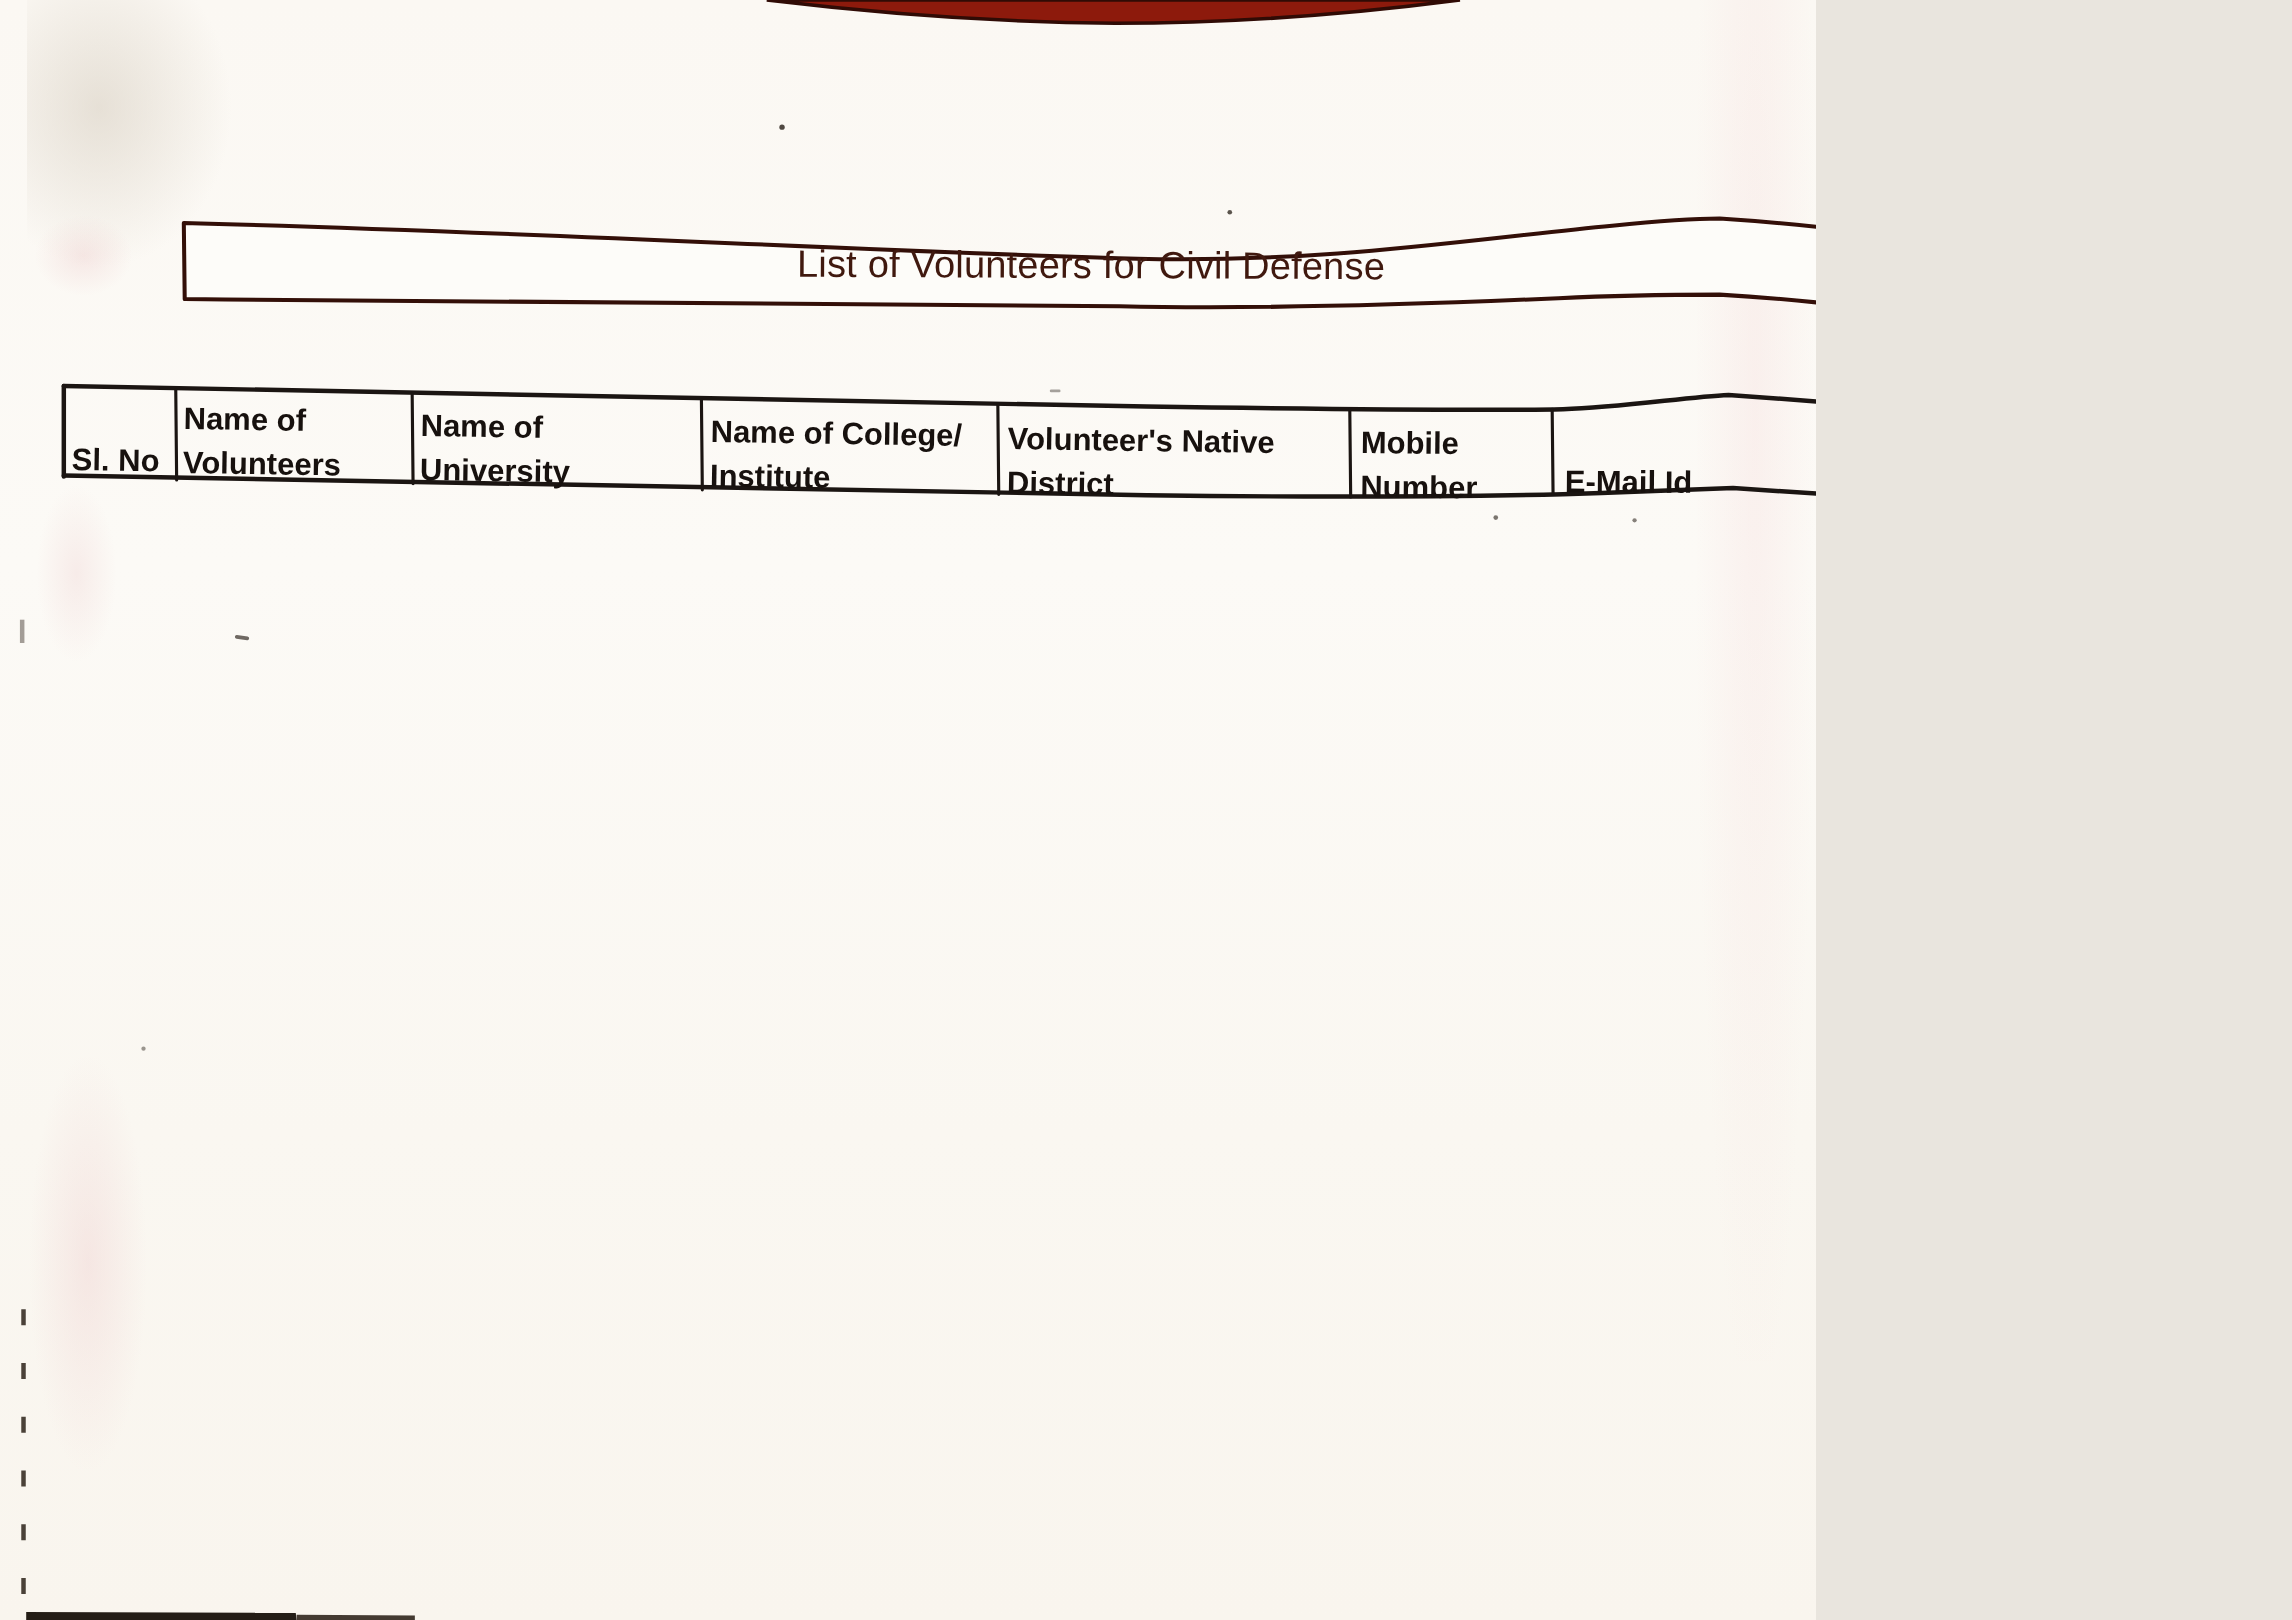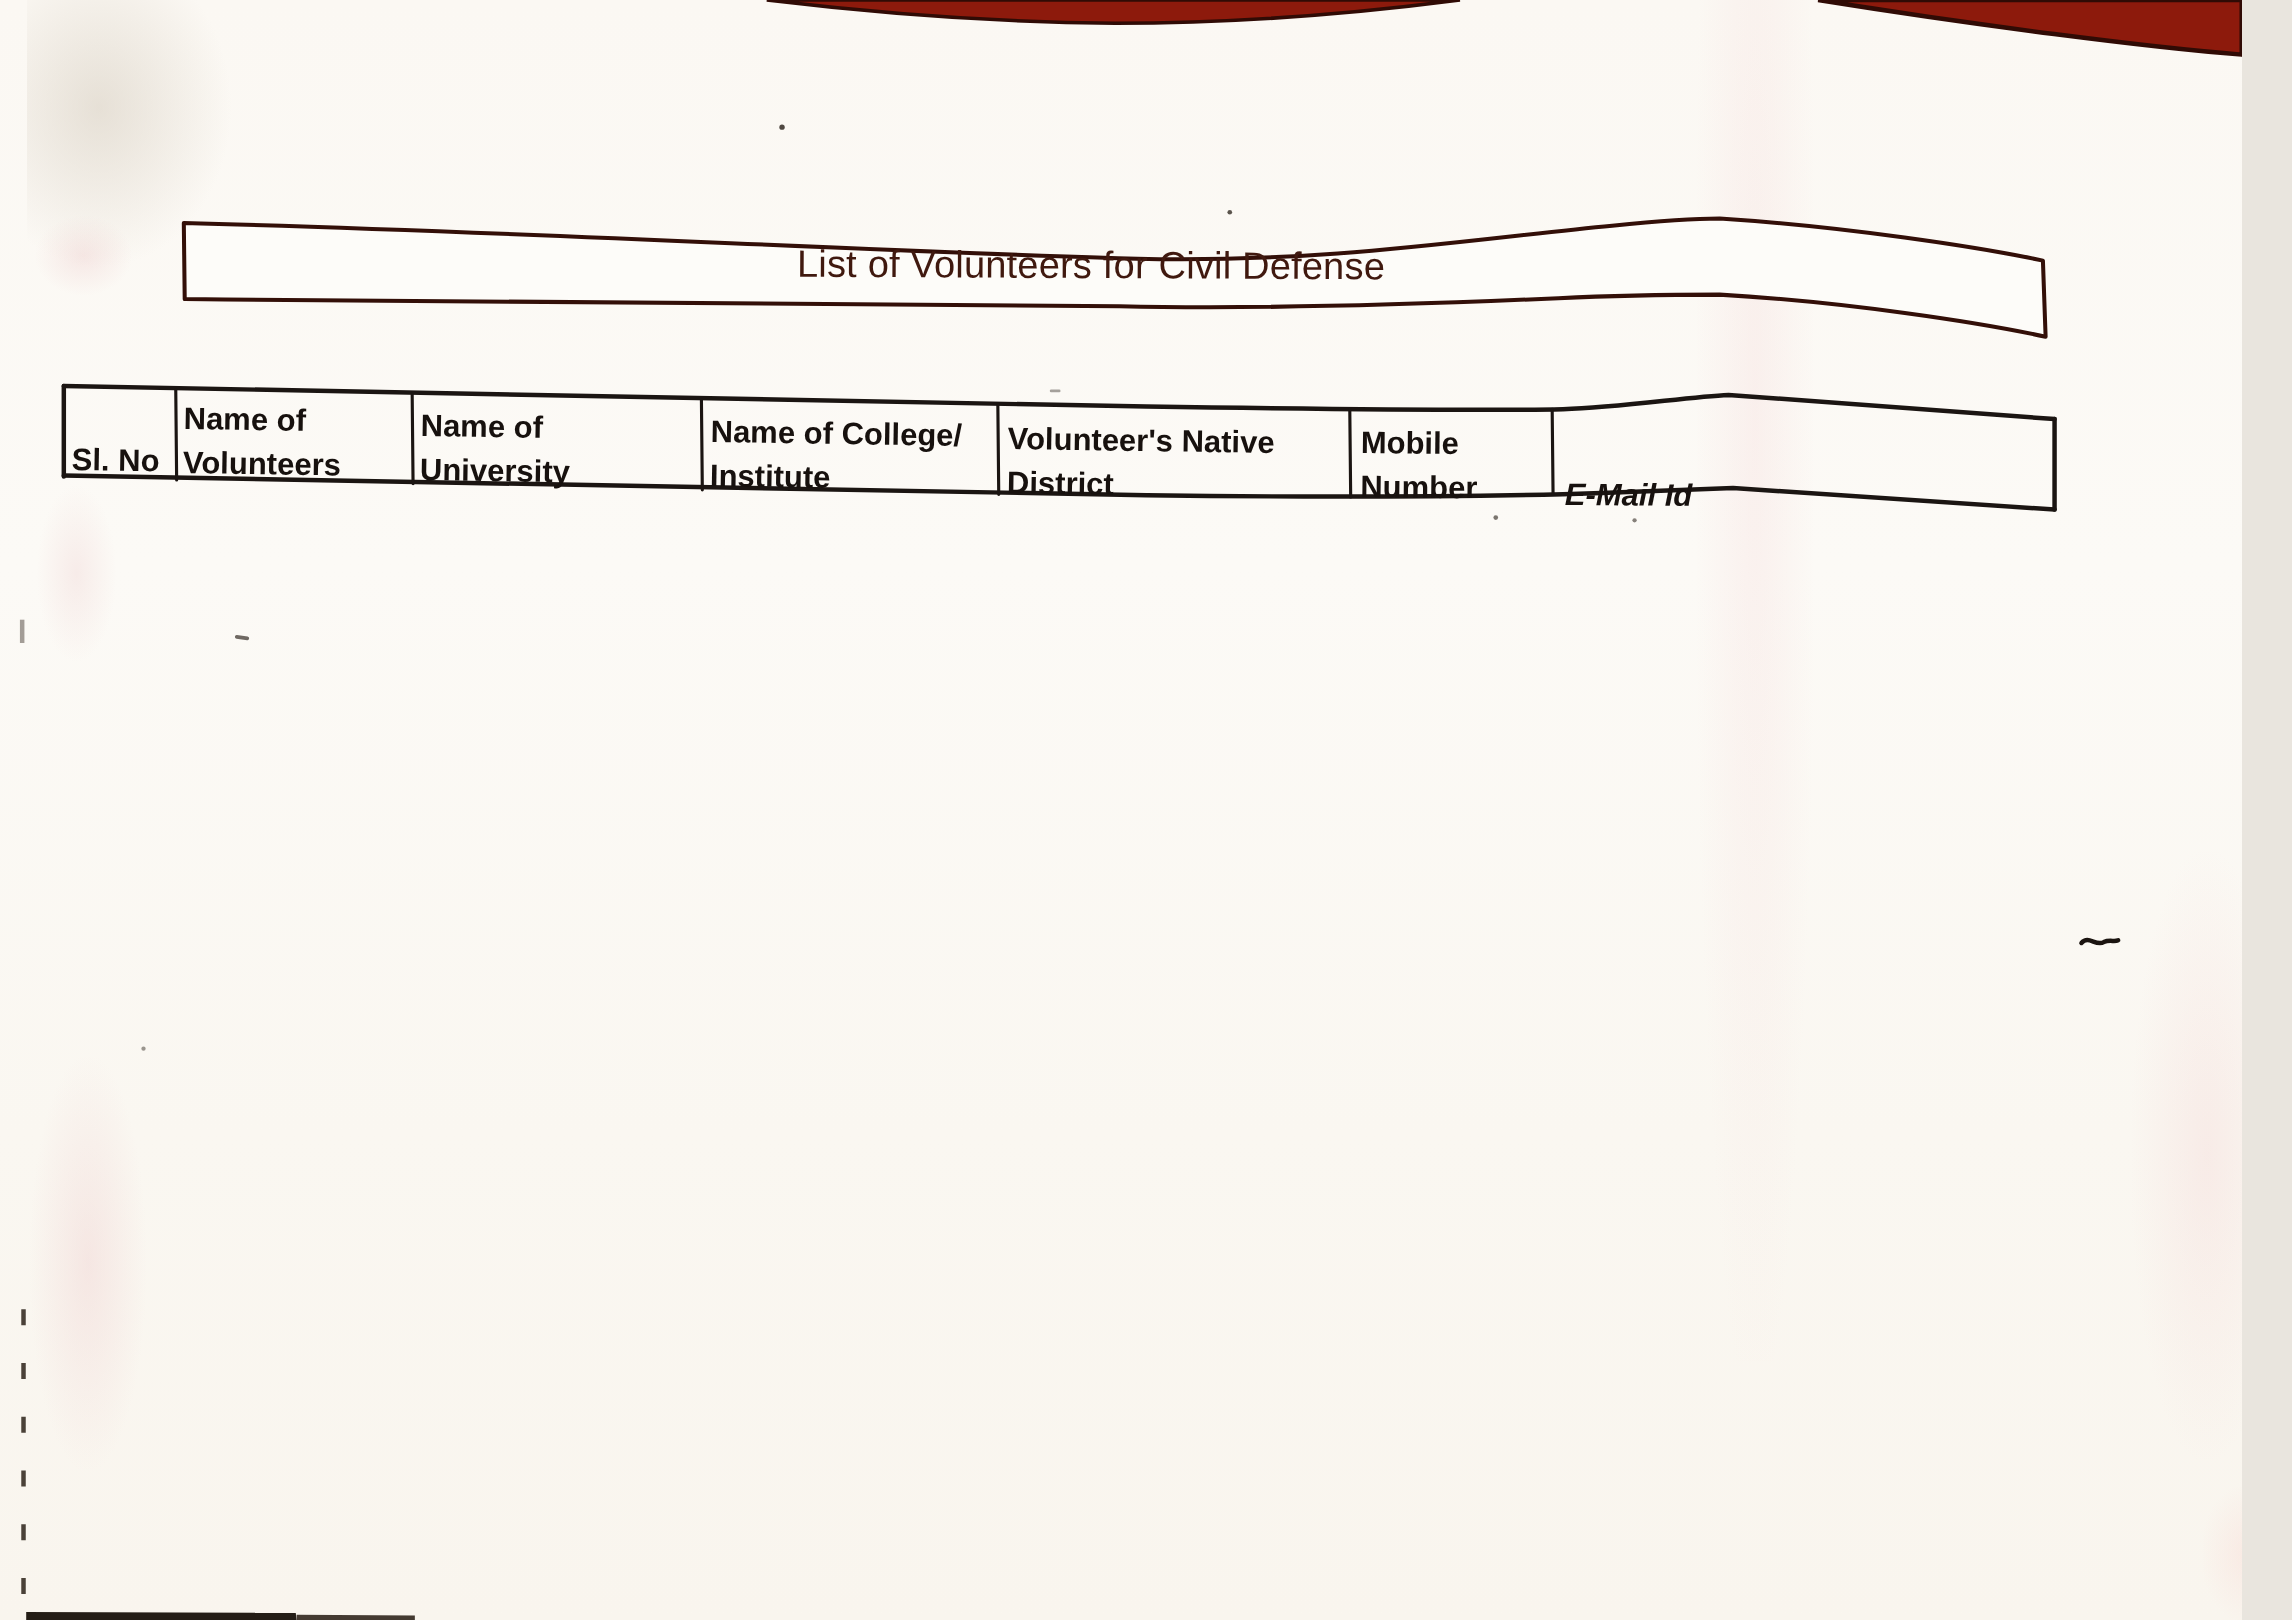--- a/index.html
+++ b/index.html
@@ -1,18 +1,18 @@
 <!DOCTYPE html>
 <html style="font-size:14.3px"><head>
 <meta charset="utf-8">
 <style>
   html,body{margin:0;padding:0;background:#e9e5de;}
   .page{
     position:relative;
-    width:2242px;height:1620px;
+    width:1816px;height:1620px;
     background:linear-gradient(180deg,#fbf8f3 0%,#fcfaf6 35%,#faf7f1 70%,#f9f5ee 100%);
     overflow:hidden;
     font-family:"Liberation Sans",sans-serif;
   }
   .layer{position:absolute;left:0;top:0;width:100%;height:100%;}
   .wash{position:absolute;pointer-events:none;}
   svg.scan{position:absolute;left:0;top:0;}
   
   .doc-title{
     position:absolute;left:797px;top:244px;
@@ -26,21 +26,21 @@
     font-size:31px;font-weight:bold;color:#17110e;
     line-height:44px;white-space:nowrap;
     transform-origin:left top;
   }
   .c1{left:72px;top:438px;transform:rotate(.9deg);}
   .c2{left:184px;top:397px;transform:rotate(.9deg);}
   .c3{left:421px;top:404px;transform:rotate(.9deg);}
   .c4{left:711px;top:410px;transform:rotate(.9deg);}
   .c5{left:1008px;top:417px;transform:rotate(.85deg);}
   .c6{left:1361px;top:421px;transform:rotate(.6deg);}
-  .c7{left:1565px;top:473px;transform:rotate(.4deg);font-style:italic;}
+  .c7{left:1565px;top:460px;transform:rotate(.4deg);}
 </style>
 </head>
 <body>
 
 <div class="page">
 
   <div class="layer">
     <div class="wash" style="left:27px;top:0;width:206px;height:269px;
                 background:radial-gradient(ellipse at 35% 40%,rgba(213,204,190,.55),rgba(213,204,190,0) 70%);"></div>
     <div class="wash" style="left:34px;top:215px;width:99px;height:81px;

